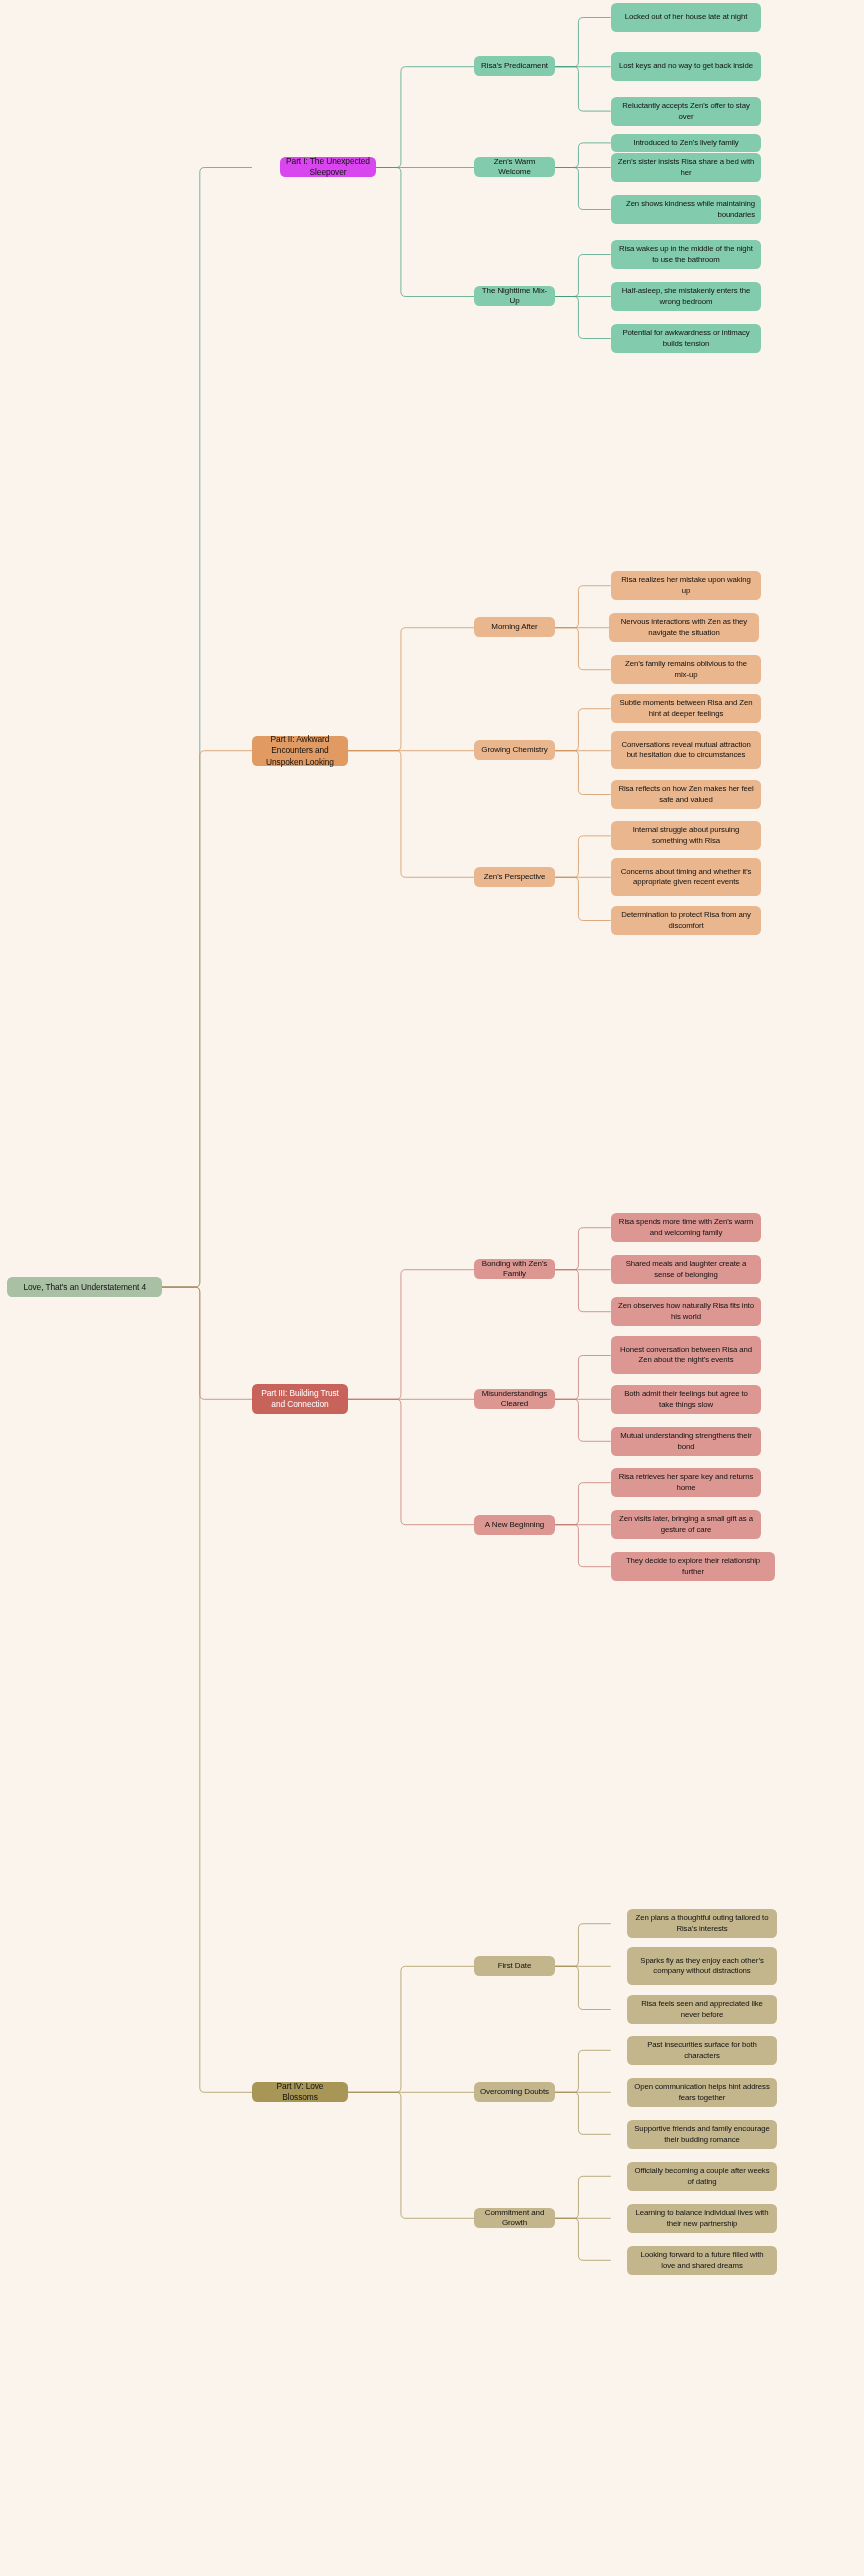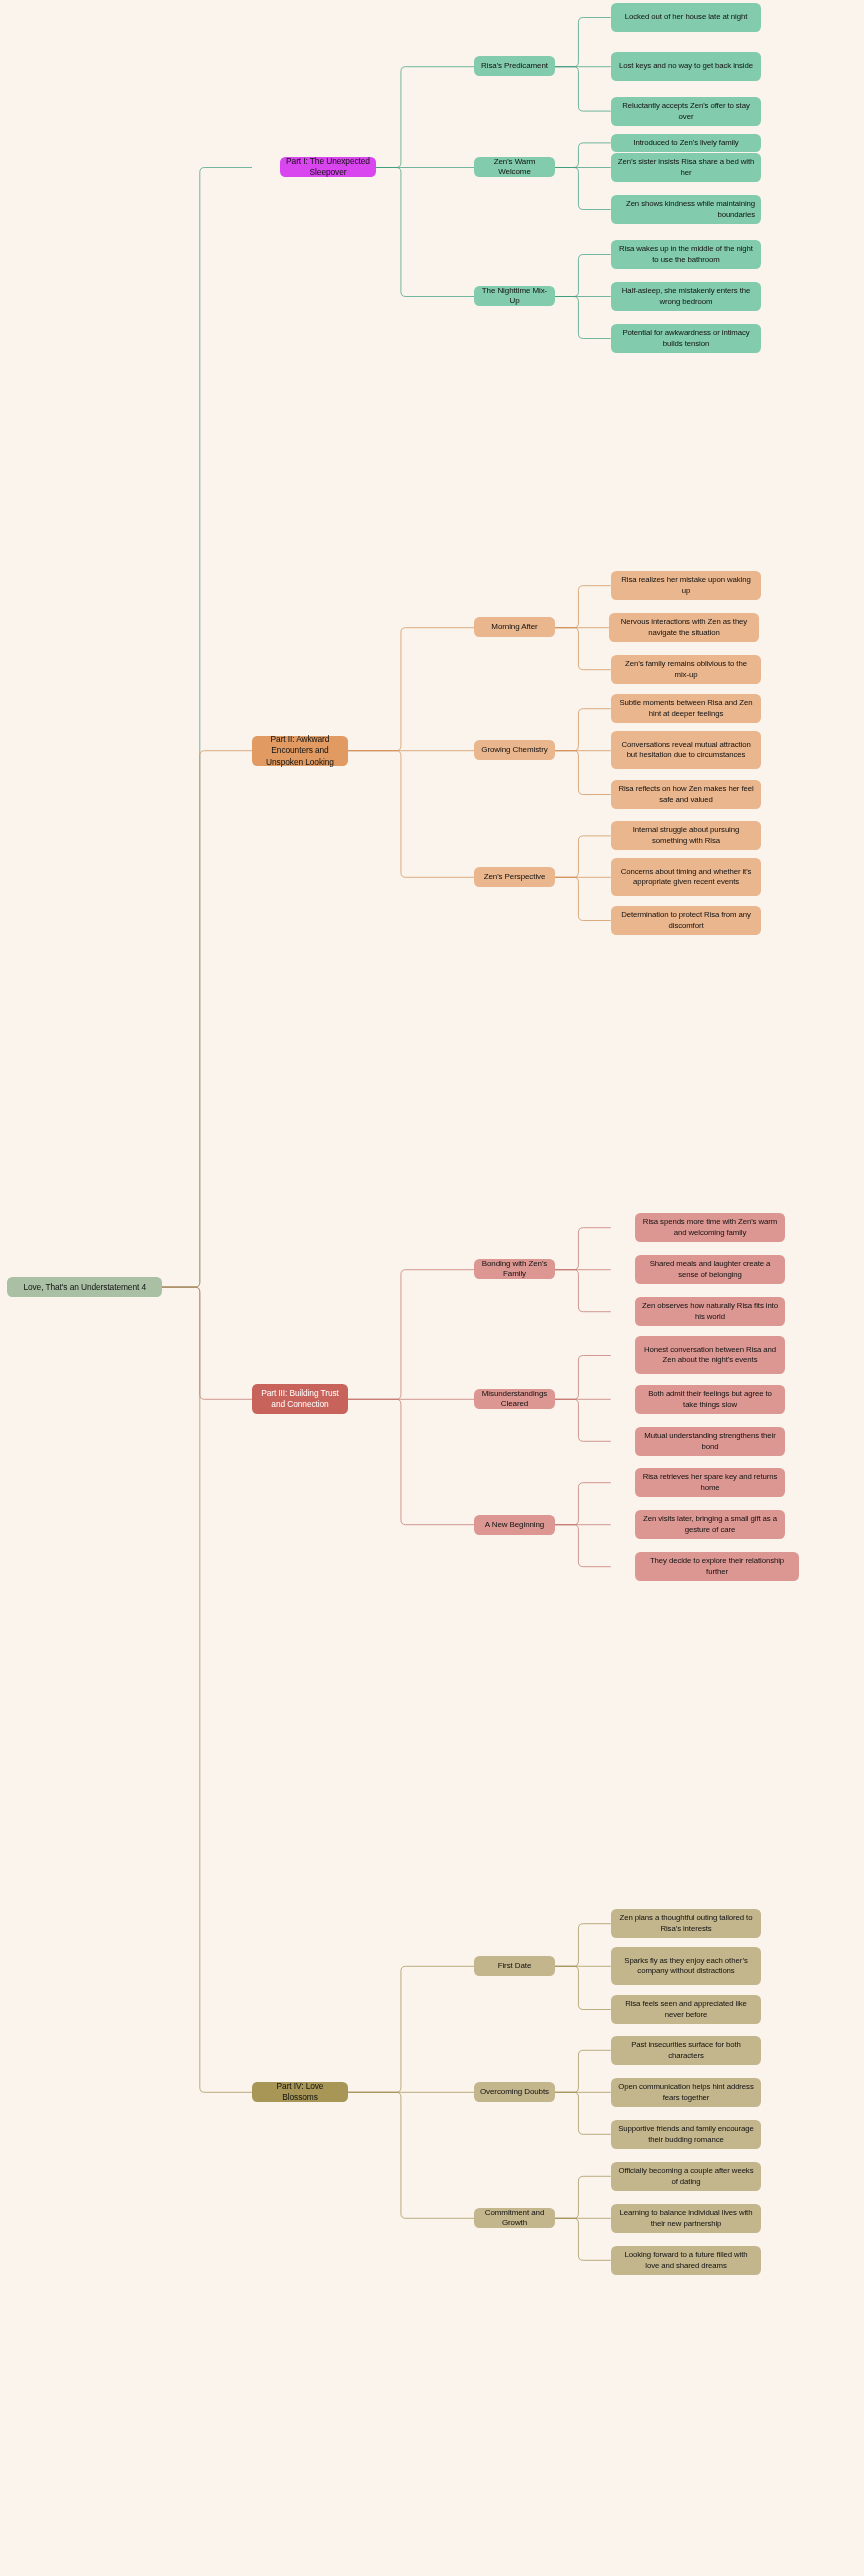--- a/index.html
+++ b/index.html
@@ -48,25 +48,25 @@
   .g1 { background: #d946ef; margin-left: 28px; }
   .g2 { background: #83cbad; }
   .g3 { background: #83cbad; }
   
   .o1 { background: #e09a62; }
   .o2 { background: #eab68d; }
   .o3 { background: #eab68d; }
   
   .r1 { background: #c8635c; }
   .r2 { background: #dd9792; }
-  .r3 { background: #dd9792; margin-left: 24px; }
+  .r3 { background: #dd9792; }
   
   .k1 { background: #a89657; }
   .k2 { background: #c3b58c; }
-  .k3 { background: #c3b58c; }
+  .k3 { background: #c3b58c; margin-left: 16px; }
 </style>
 </head>
 <body>
 
 <div id="canvas">
   <svg id="edges" viewBox="0 0 1440 4293" width="864" height="2576">
       <path d="M925,111 L956.06,111 Q964.06,111 964.06,103 L964.06,37 Q964.06,29 972.06,29 L1018,29" fill="none" stroke="#3e9d7e" stroke-width="1.2"></path>
       <path d="M925,111 L1018,111" fill="none" stroke="#3e9d7e" stroke-width="1.2"></path>
       <path d="M925,111 L956.06,111 Q964.06,111 964.06,119 L964.06,177 Q964.06,185 972.06,185 L1018,185" fill="none" stroke="#3e9d7e" stroke-width="1.2"></path>
       <path d="M925,279 L956.06,279 Q964.06,279 964.06,271 L964.06,246 Q964.06,238 972.06,238 L1018,238" fill="none" stroke="#3e9d7e" stroke-width="1.2"></path>

